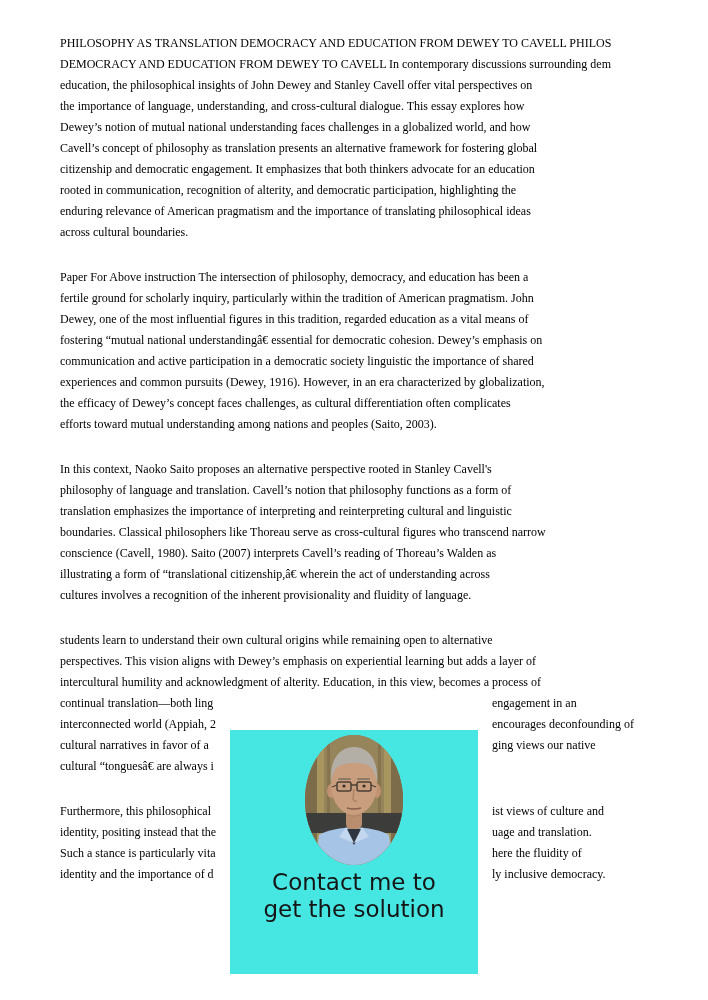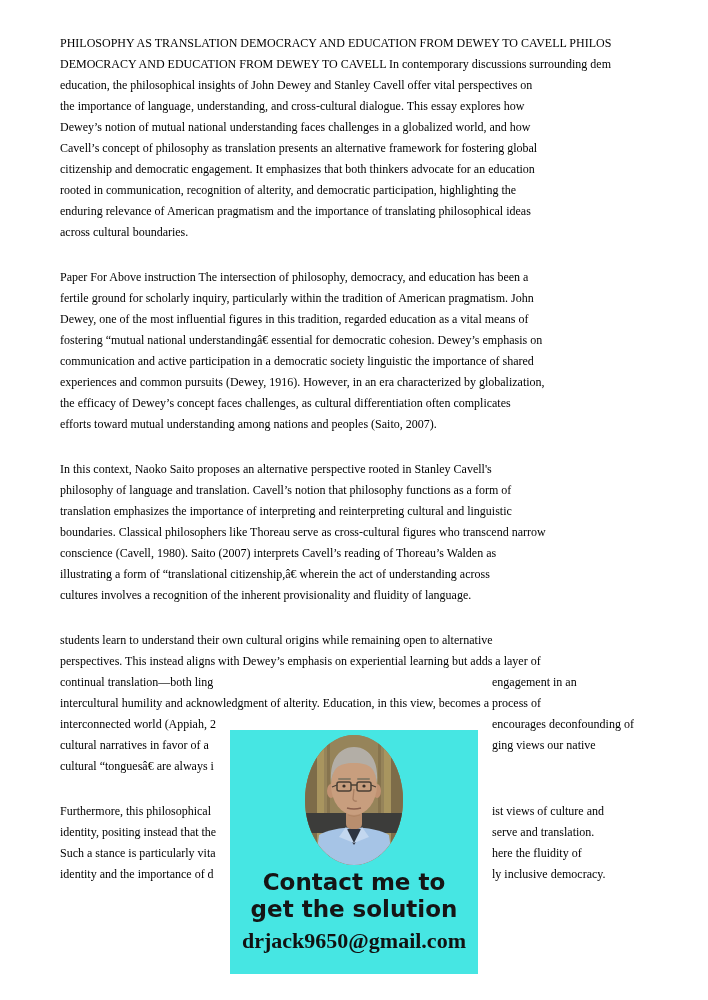--- a/index.html
+++ b/index.html
@@ -32,21 +32,21 @@
   .photo-oval {
     width: 98px; height: 130px;
     margin: 5px auto 0 auto;
     border-radius: 50%;
     overflow: hidden;
     background: #96845a;
   }
   .photo-oval svg { display: block; }
   .card-title {
     font-family: "DejaVu Sans", sans-serif;
-    font-weight: bold;
+    font-weight: normal;
     font-size: 23px;
     line-height: 31px;
     color: #151515;
     margin-top: 2px;
     letter-spacing: 0px;
   }
   .card-email {
     font-family: "Liberation Serif", serif;
     font-weight: bold;
     font-size: 22px;
@@ -72,43 +72,43 @@
       <div class="line">across cultural boundaries.</div>
     </div>
     <div class="paragraph">
       <div class="line">Paper For Above instruction The intersection of philosophy, democracy, and education has been a</div>
       <div class="line">fertile ground for scholarly inquiry, particularly within the tradition of American pragmatism. John</div>
       <div class="line">Dewey, one of the most influential figures in this tradition, regarded education as a vital means of</div>
       <div class="line">fostering “mutual national understandingâ€ essential for democratic cohesion. Dewey’s emphasis on</div>
       <div class="line">communication and active participation in a democratic society linguistic the importance of shared</div>
       <div class="line">experiences and common pursuits (Dewey, 1916). However, in an era characterized by globalization,</div>
       <div class="line">the efficacy of Dewey’s concept faces challenges, as cultural differentiation often complicates</div>
-      <div class="line">efforts toward mutual understanding among nations and peoples (Saito, 2007).</div>
+      <div class="line">efforts toward mutual understanding among nations and peoples (Saito, 2003).</div>
     </div>
     <div class="paragraph">
       <div class="line">In this context, Naoko Saito proposes an alternative perspective rooted in Stanley Cavell's</div>
       <div class="line">philosophy of language and translation. Cavell’s notion that philosophy functions as a form of</div>
       <div class="line">translation emphasizes the importance of interpreting and reinterpreting cultural and linguistic</div>
       <div class="line">boundaries. Classical philosophers like Thoreau serve as cross-cultural figures who transcend narrow</div>
       <div class="line">conscience (Cavell, 1980). Saito (2007) interprets Cavell’s reading of Thoreau’s Walden as</div>
       <div class="line">illustrating a form of “translational citizenship,â€ wherein the act of understanding across</div>
       <div class="line">cultures involves a recognition of the inherent provisionality and fluidity of language.</div>
     </div>
     <div class="paragraph">
       <div class="line">students learn to understand their own cultural origins while remaining open to alternative</div>
-      <div class="line">perspectives. This instead aligns with Dewey’s emphasis on experiential learning but adds a layer of</div>
+      <div class="line">perspectives. This vision aligns with Dewey’s emphasis on experiential learning but adds a layer of</div>
+      <div class="line">intercultural humility and acknowledgment of alterity. Education, in this view, becomes a process of</div>
       <div class="line"><span class="frag-left">continual translation—both ling</span><span class="frag-right">engagement in an</span></div>
-      <div class="line">intercultural humility and acknowledgment of alterity. Education, in this view, becomes a process of</div>
       <div class="line"><span class="frag-left">interconnected world (Appiah, 2</span><span class="frag-right">encourages deconfounding of</span></div>
       <div class="line"><span class="frag-left">cultural narratives in favor of a</span><span class="frag-right">ging views our native</span></div>
       <div class="line"><span class="frag-left">cultural “tonguesâ€ are always i</span><span class="frag-right"></span></div>
     </div>
     <div class="paragraph">
       <div class="line"><span class="frag-left">Furthermore, this philosophical</span><span class="frag-right">ist views of culture and</span></div>
-      <div class="line"><span class="frag-left">identity, positing instead that the</span><span class="frag-right">serve and translation.</span></div>
+      <div class="line"><span class="frag-left">identity, positing instead that the</span><span class="frag-right">uage and translation.</span></div>
       <div class="line"><span class="frag-left">Such a stance is particularly vita</span><span class="frag-right">here the fluidity of</span></div>
       <div class="line"><span class="frag-left">identity and the importance of d</span><span class="frag-right">ly inclusive democracy.</span></div>
     </div>
   </div>
 
 <div class="overlay-card">
   <div class="photo-oval">
     <svg width="98" height="130" viewBox="0 0 98 130" xmlns="http://www.w3.org/2000/svg">
 
       <rect x="0" y="0" width="98" height="130" fill="#96845a"></rect>
@@ -150,14 +150,13 @@
 
       <path d="M49,54 L48,64 Q49,67 52,66" fill="none" stroke="#a97f62" stroke-width="1.3"></path>
 
       <path d="M42,73 Q49,75 56,73" fill="none" stroke="#8a5f4c" stroke-width="1.5"></path>
 
       <path d="M43,80 Q49,83 55,80" fill="none" stroke="#b08563" stroke-width="1"></path>
     </svg>
   </div>
   <div class="card-title">Contact me to</div>
   <div class="card-title" style="margin-top:-4px">get the solution</div>
-  <div class="card-email">drjack9650@gmail.com</div>
 </div>
 
 </body></html>

